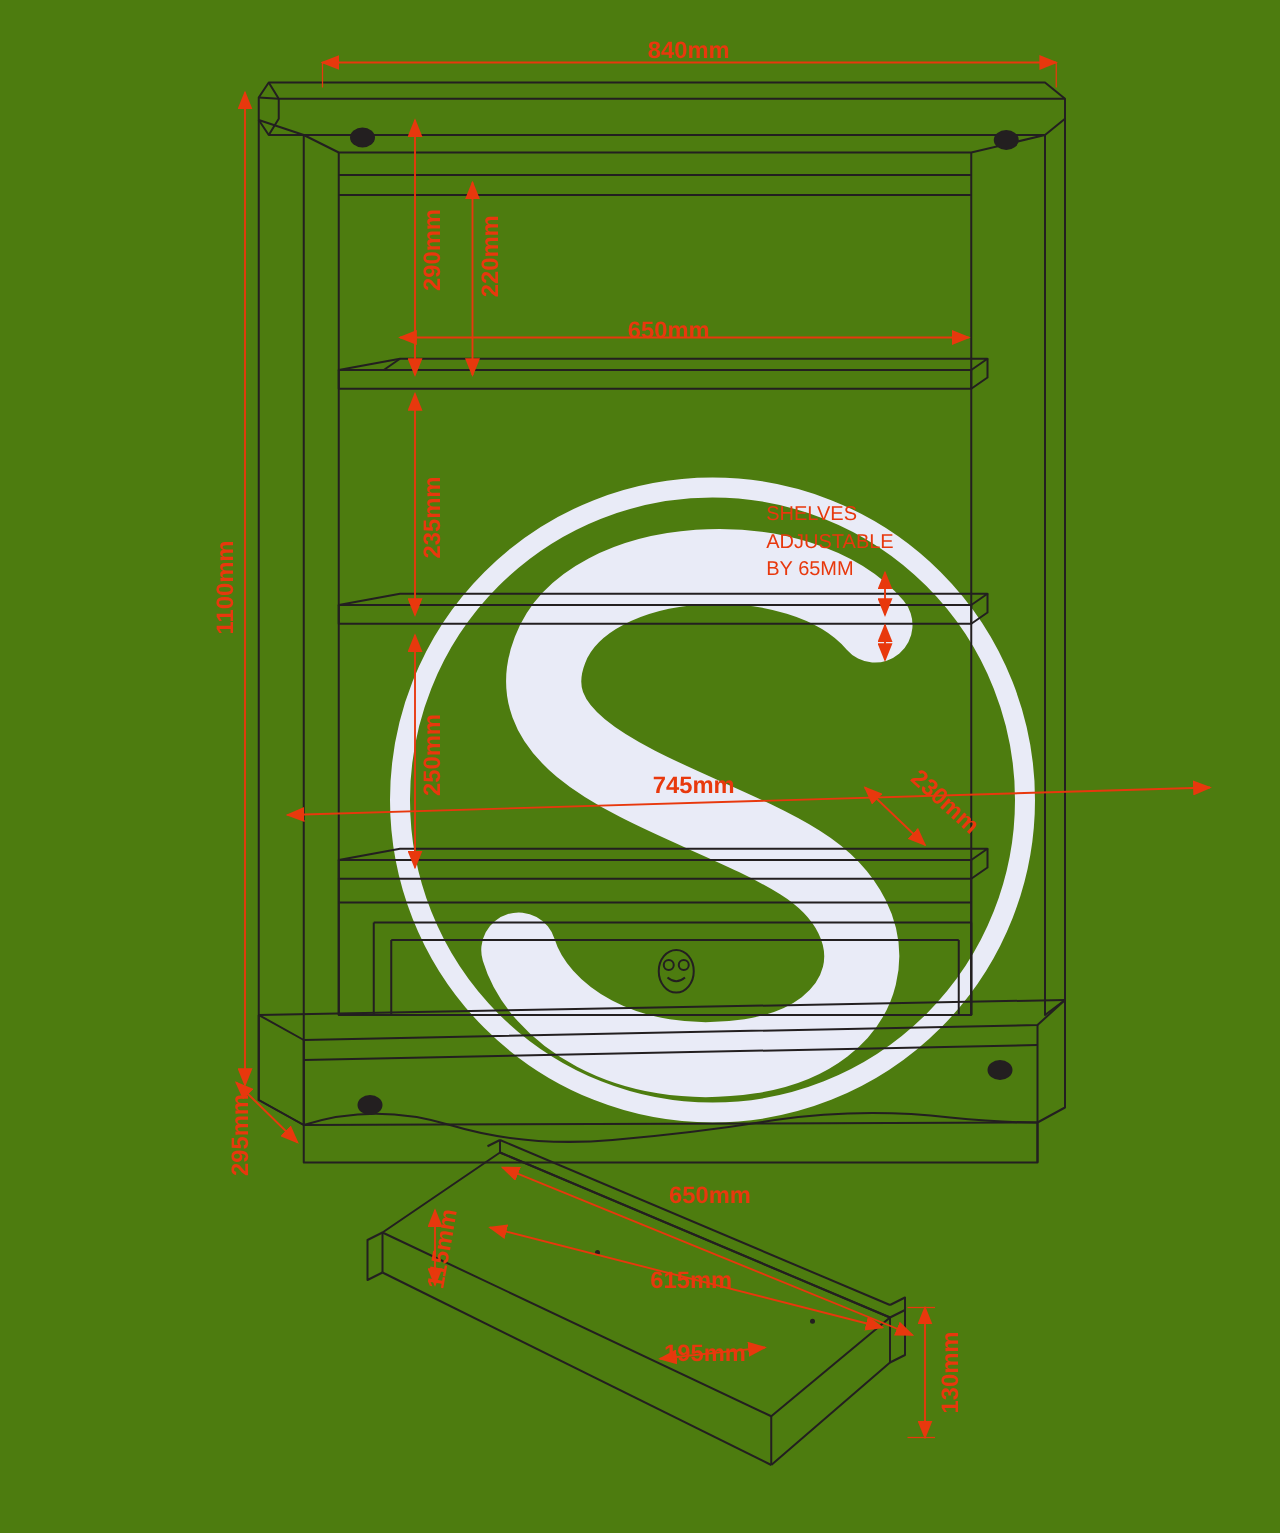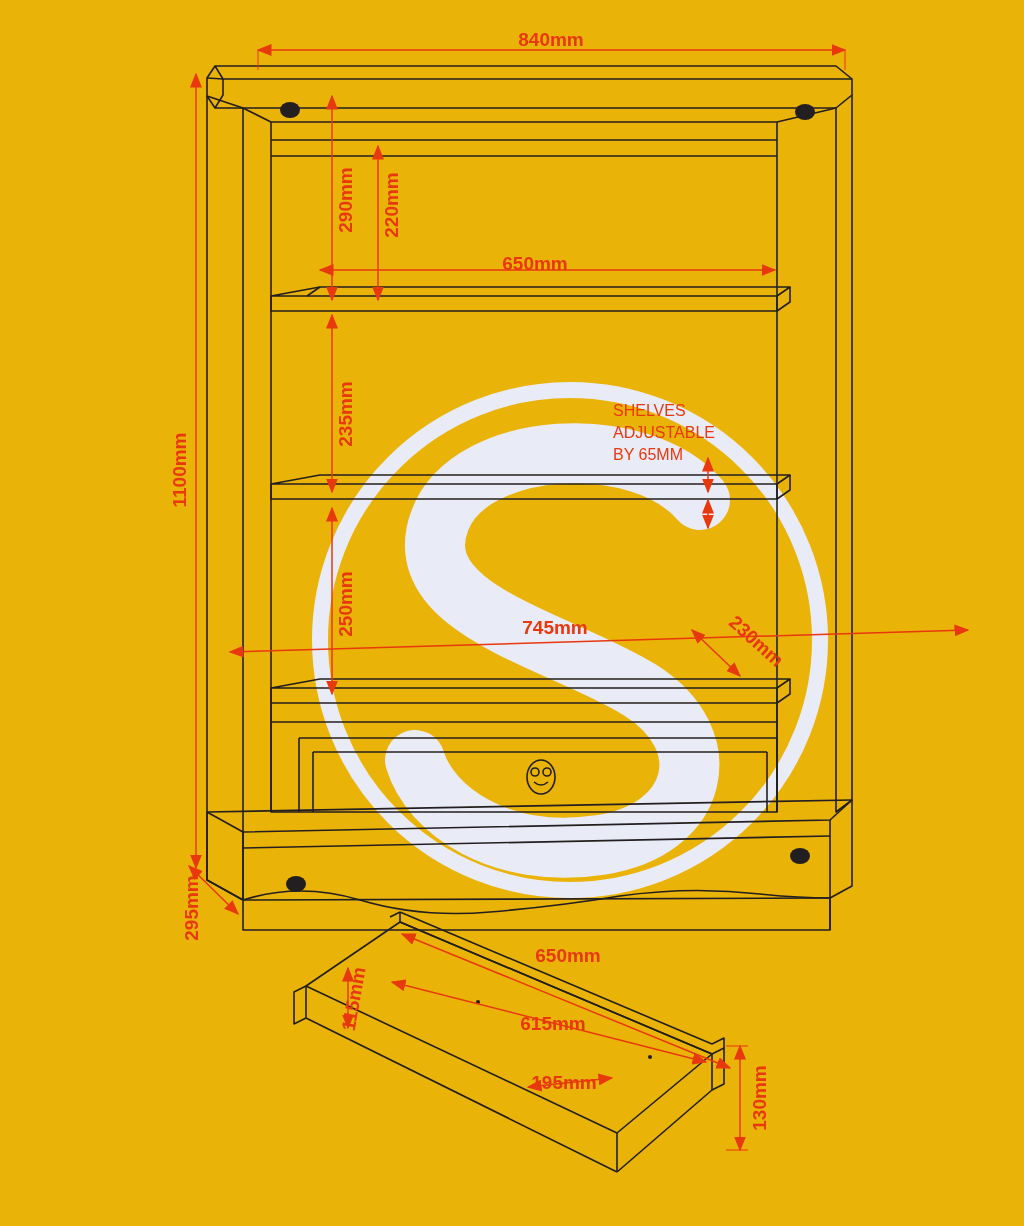--- a/index.html
+++ b/index.html
@@ -7,21 +7,21 @@
     padding: 0;
     background: #ffffff;
   }
   body {
     font-family: "Liberation Sans", sans-serif;
   }
   #canvas {
     position: relative;
     width: 1024px;
     height: 1226px;
-    background: #eab308;
+    background: #4d7c0f;
     overflow: hidden;
   }
   #canvas svg {
     position: absolute;
     top: 0;
     left: 0;
   }
   .dimtext {
     fill: #e8380d;
     font-family: "Liberation Sans", sans-serif;

